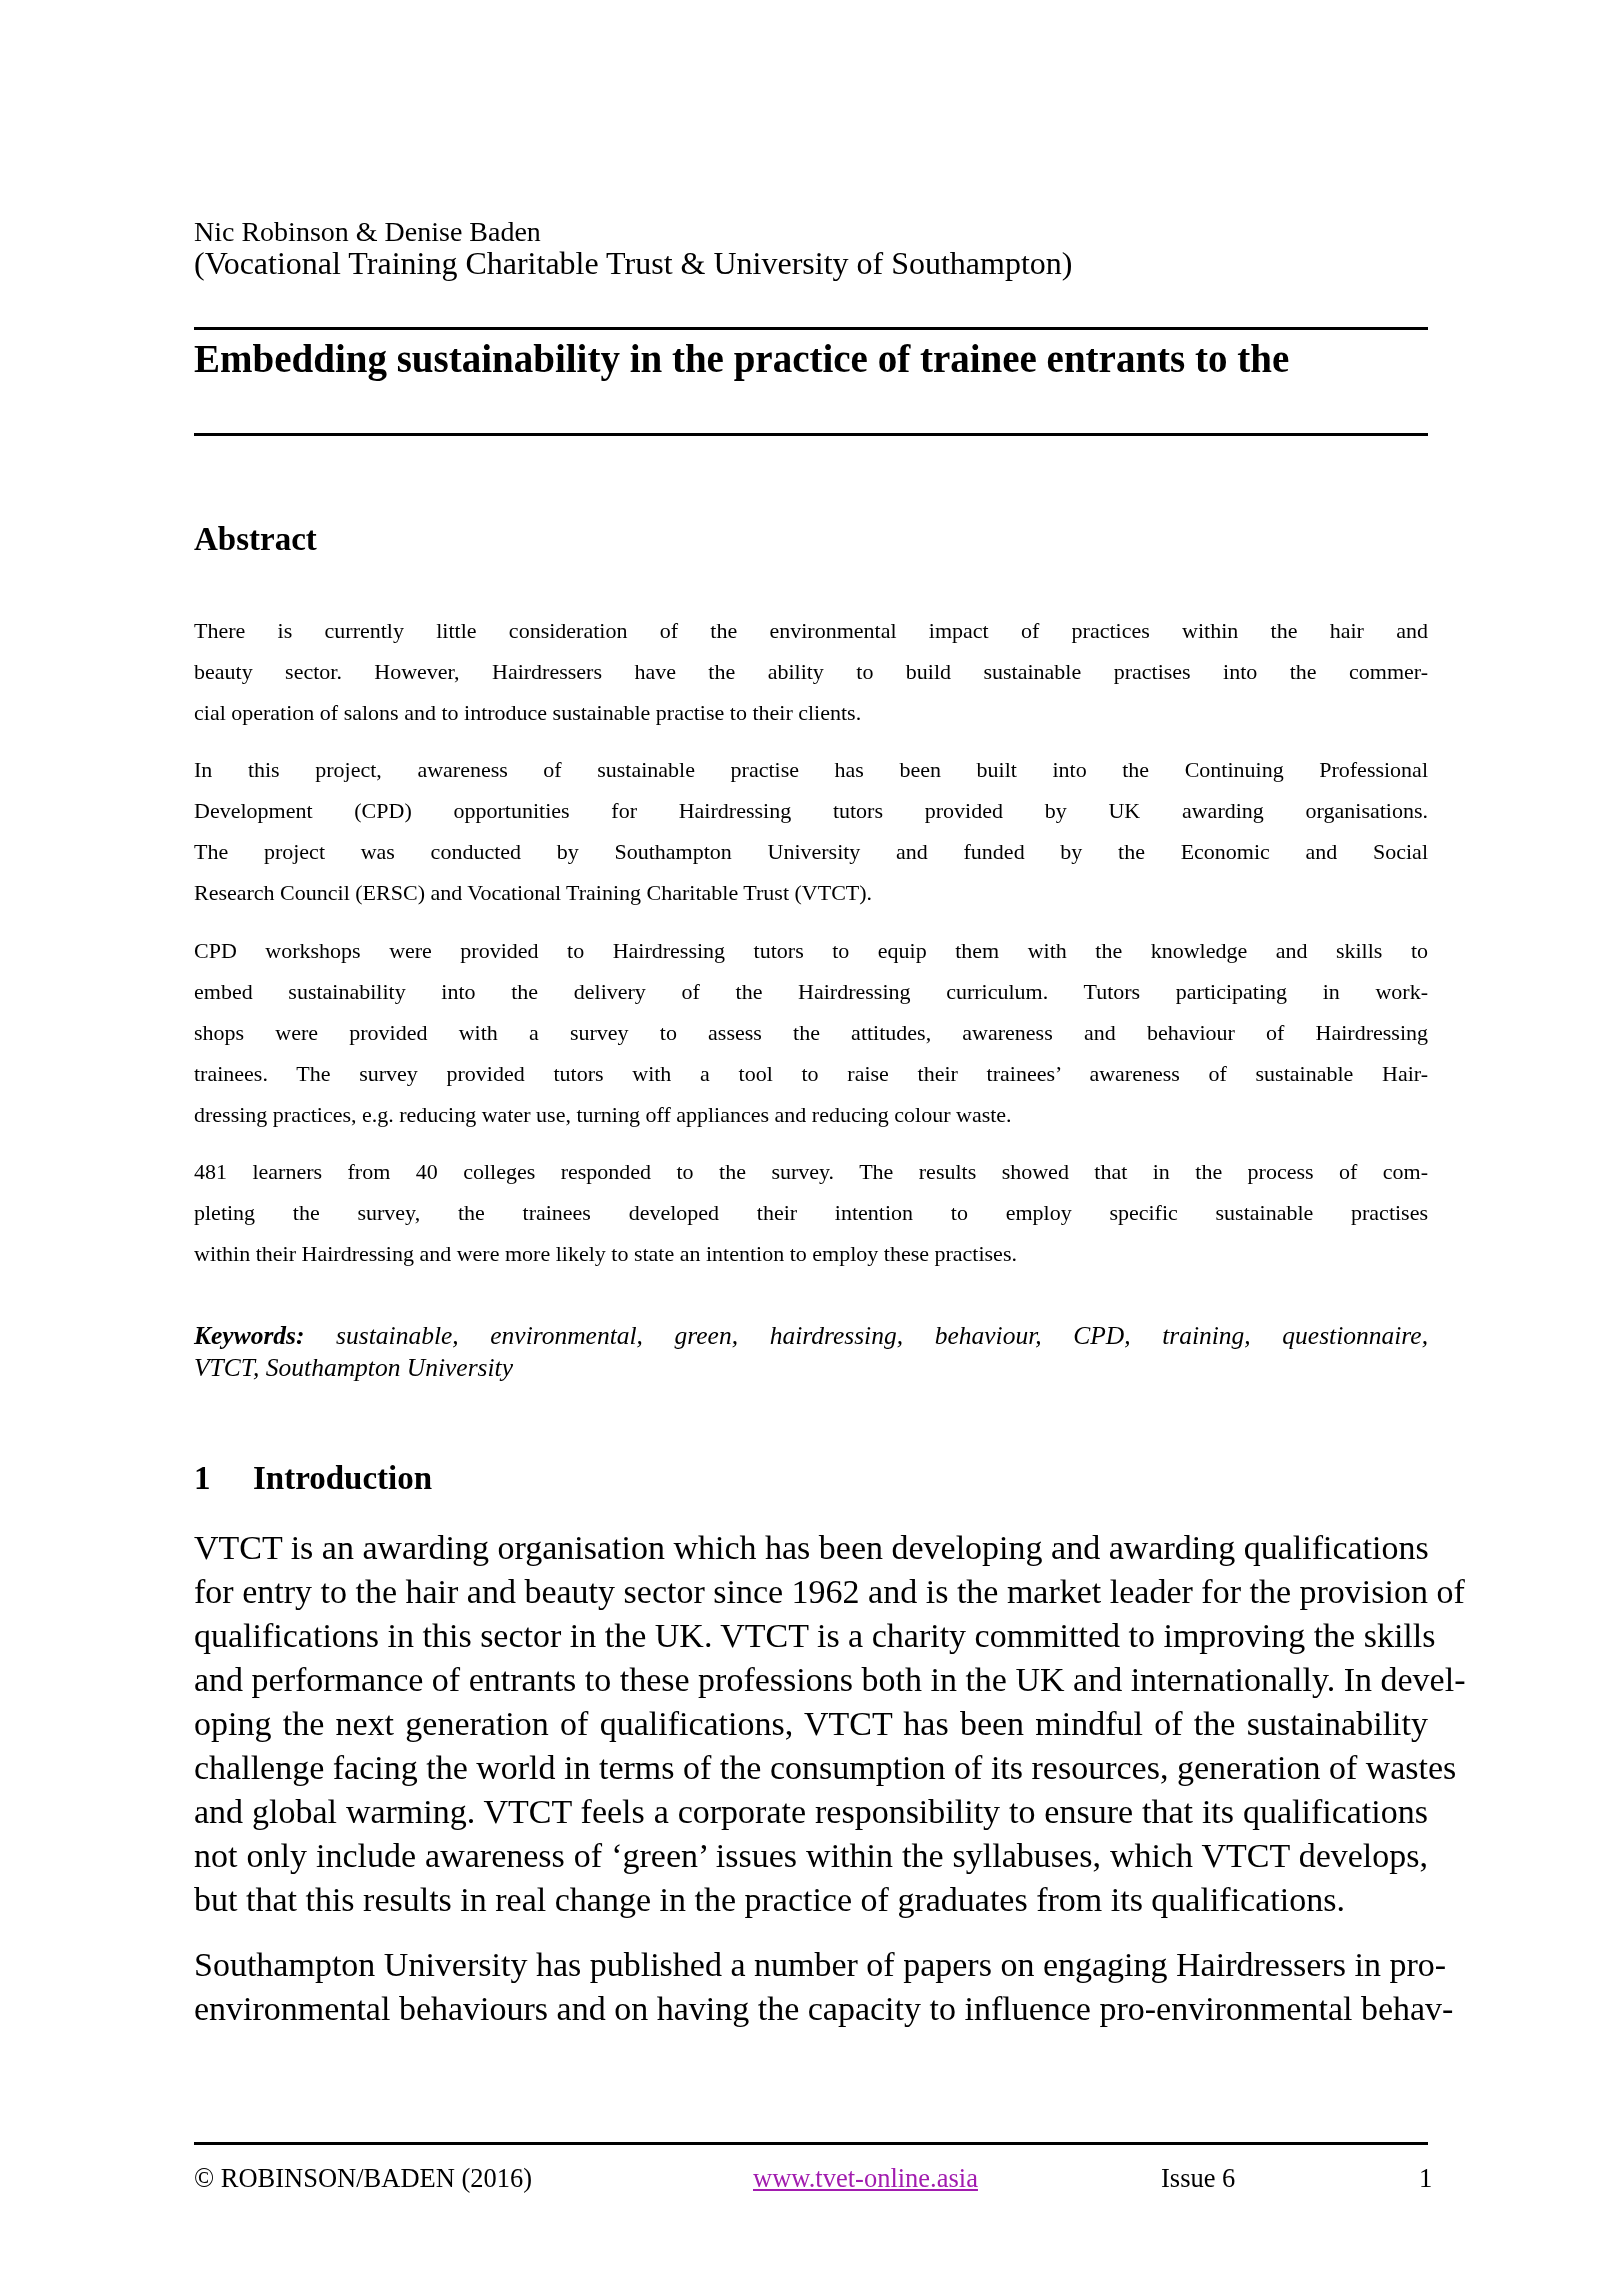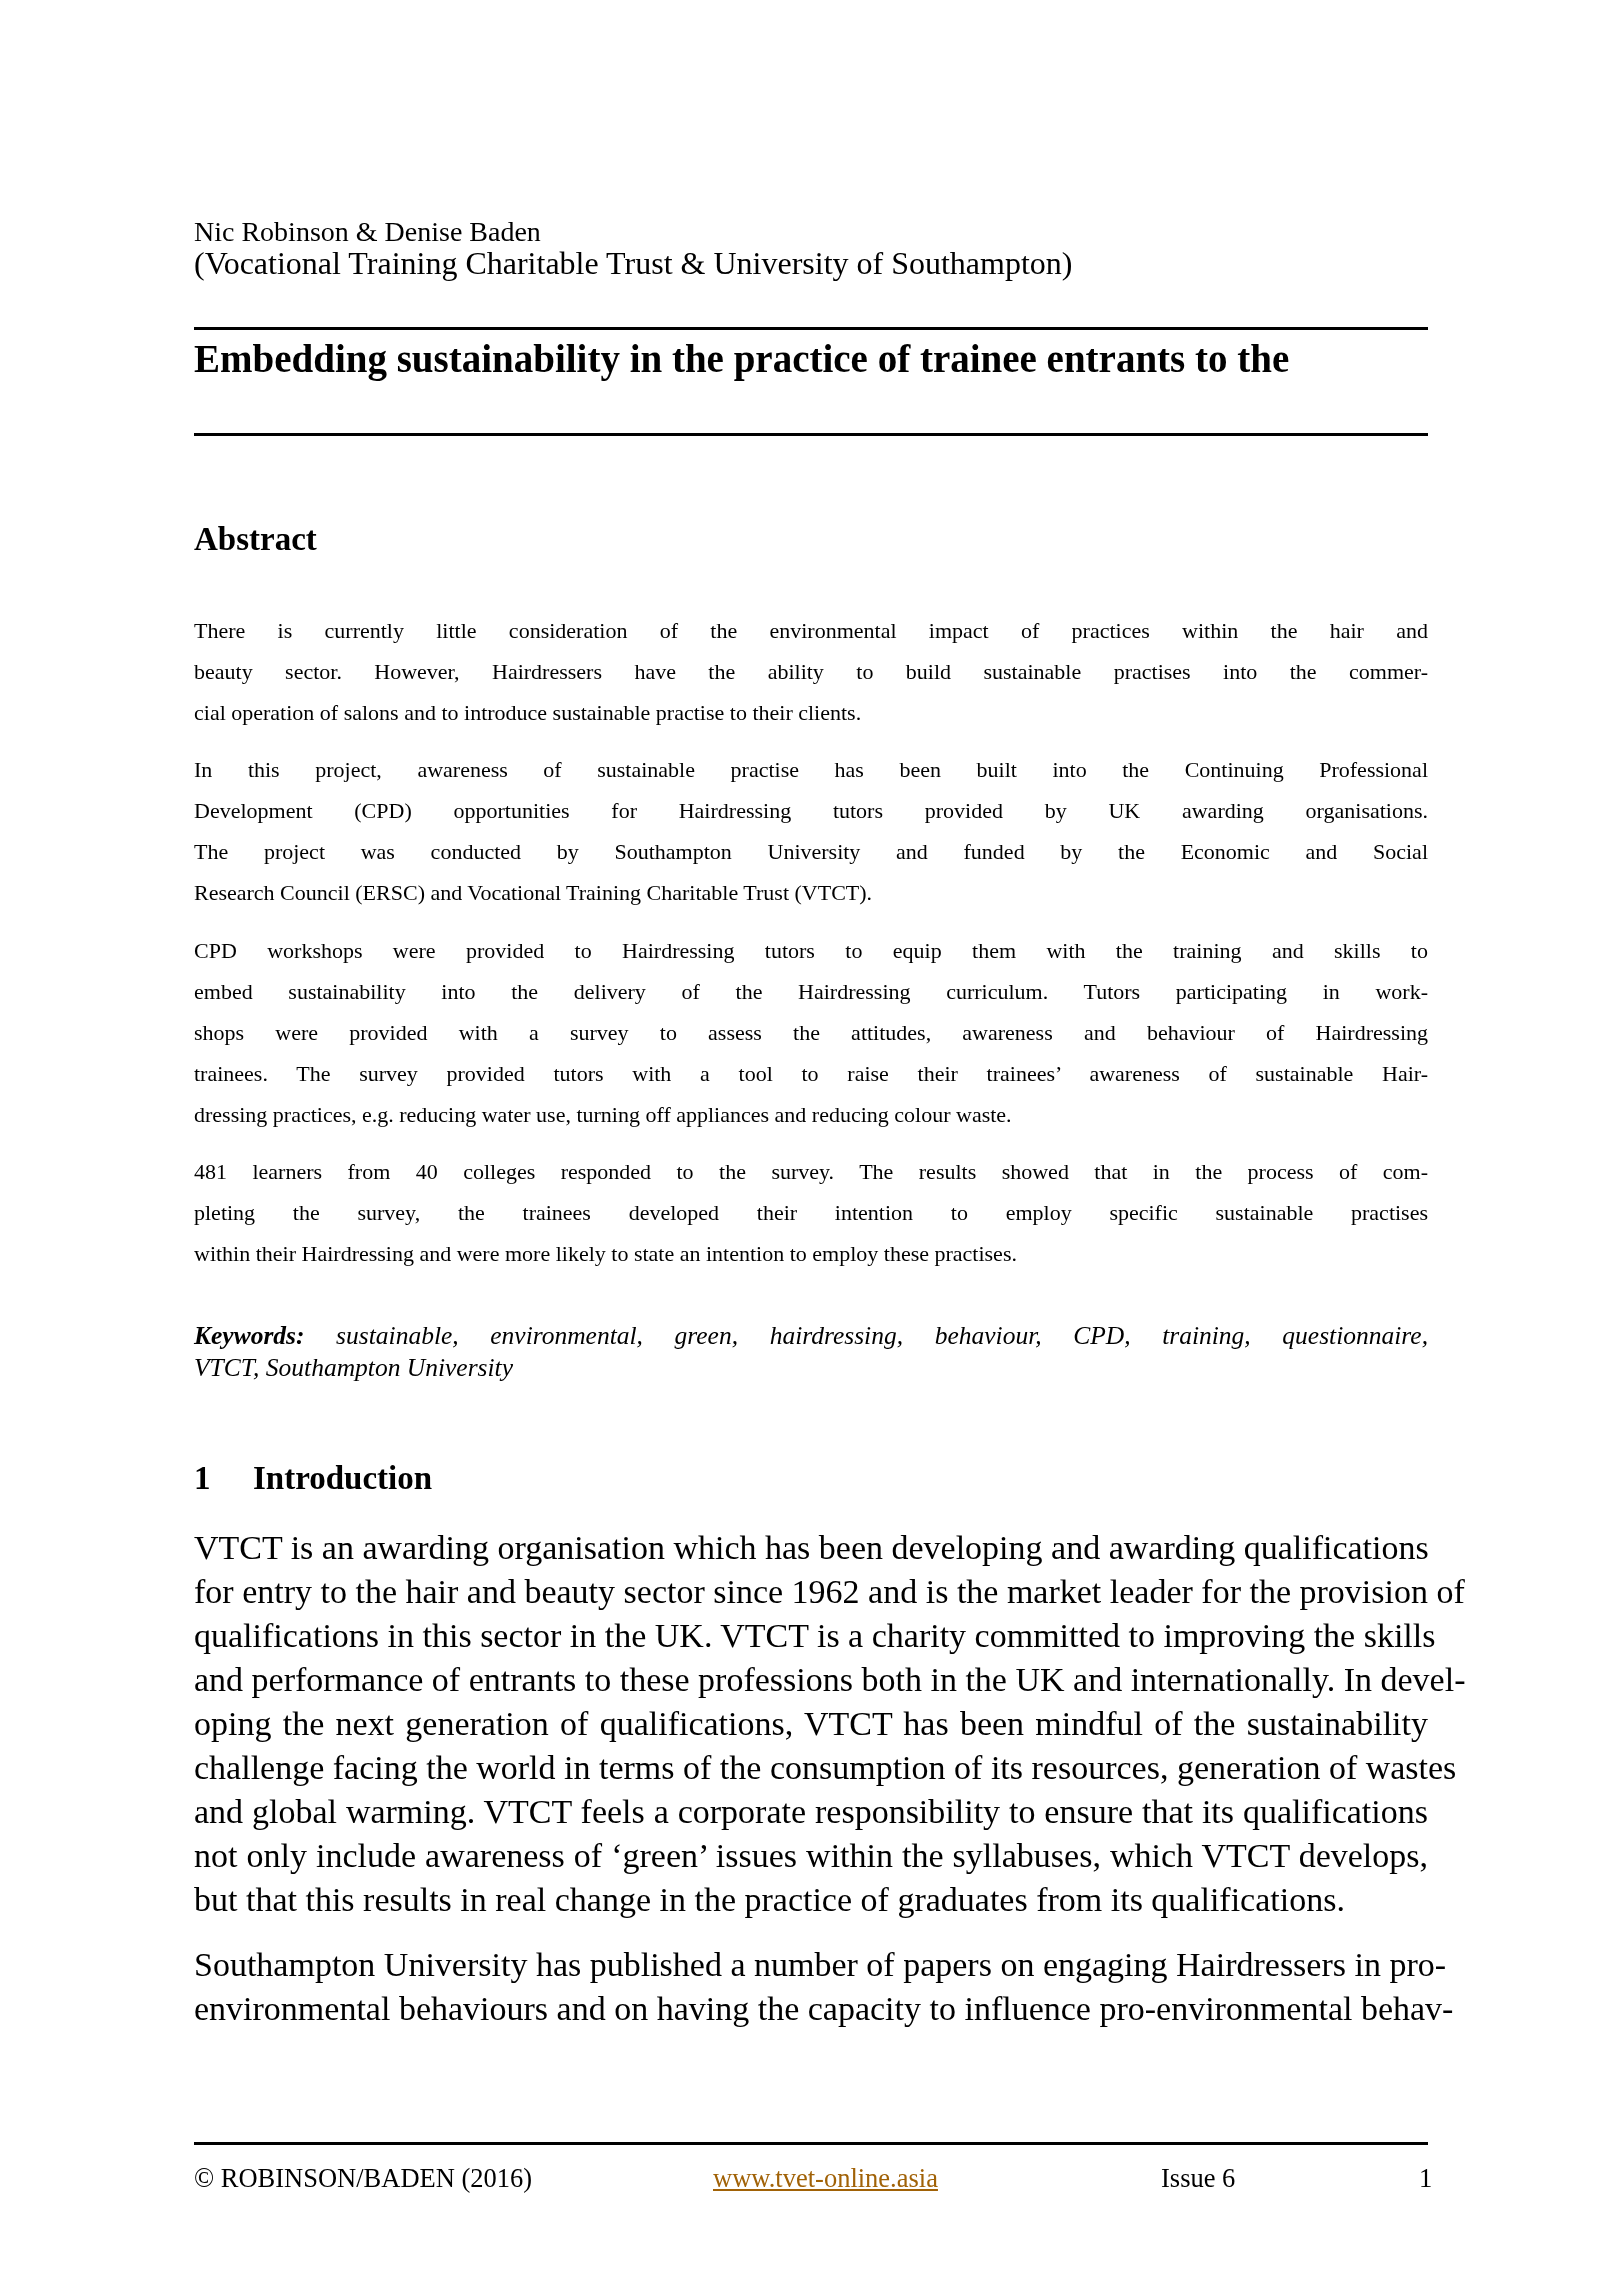--- a/index.html
+++ b/index.html
@@ -30,21 +30,21 @@
   .kw .ln.full { text-align-last: justify; text-align: justify; }
   .kw .lbl { font-weight: bold; font-style: italic; }
   .kw .val { font-style: italic; }
   .ipara { font-size: 34px; line-height: 44px; }
   .ipara .ln { display: block; height: 44px; text-align: justify; text-align-last: justify; white-space: nowrap; }
   .ipara .ln.last { text-align-last: left; }
   .i1 { top: 1526px; }
   .i2 { top: 1943px; }
   .footer { position: absolute; top: 2148px; font-size: 26.5px; line-height: 31px; white-space: nowrap; margin-top: 15px; }
   .f-copy { left: 194px; }
-  .f-link { left: 713px; color: #a16207; text-decoration: underline; }
+  .f-link { left: 753px; color: #a21caf; text-decoration: underline; }
   .f-issue { left: 1161px; }
   .f-page { left: 1419px; }
 </style>
 </head>
 <body>
 
 <div class="abs authors">Nic Robinson &amp; Denise Baden</div>
 <div class="abs affil">(Vocational Training Charitable Trust &amp; University of Southampton)</div>
 
 <div class="rule r1"></div>
@@ -62,21 +62,21 @@
 </div>
 
 <div class="abs para p2">
   <span class="ln">In this project, awareness of sustainable practise has been built into the Continuing Professional</span>
   <span class="ln">Development (CPD) opportunities for Hairdressing tutors provided by UK awarding organisations.</span>
   <span class="ln">The project was conducted by Southampton University and funded by the Economic and Social</span>
   <span class="ln last">Research Council (ERSC) and Vocational Training Charitable Trust (VTCT).</span>
 </div>
 
 <div class="abs para p3">
-  <span class="ln">CPD workshops were provided to Hairdressing tutors to equip them with the training and skills to</span>
+  <span class="ln">CPD workshops were provided to Hairdressing tutors to equip them with the knowledge and skills to</span>
   <span class="ln">embed sustainability into the delivery of the Hairdressing curriculum. Tutors participating in work-</span>
   <span class="ln">shops were provided with a survey to assess the attitudes, awareness and behaviour of Hairdressing</span>
   <span class="ln">trainees. The survey provided tutors with a tool to raise their trainees’ awareness of sustainable Hair-</span>
   <span class="ln last">dressing practices, e.g. reducing water use, turning off appliances and reducing colour waste.</span>
 </div>
 
 <div class="abs para p4">
   <span class="ln">481 learners from 40 colleges responded to the survey. The results showed that in the process of com-</span>
   <span class="ln">pleting the survey, the trainees developed their intention to employ specific sustainable practises</span>
   <span class="ln last">within their Hairdressing and were more likely to state an intention to employ these practises.</span>

